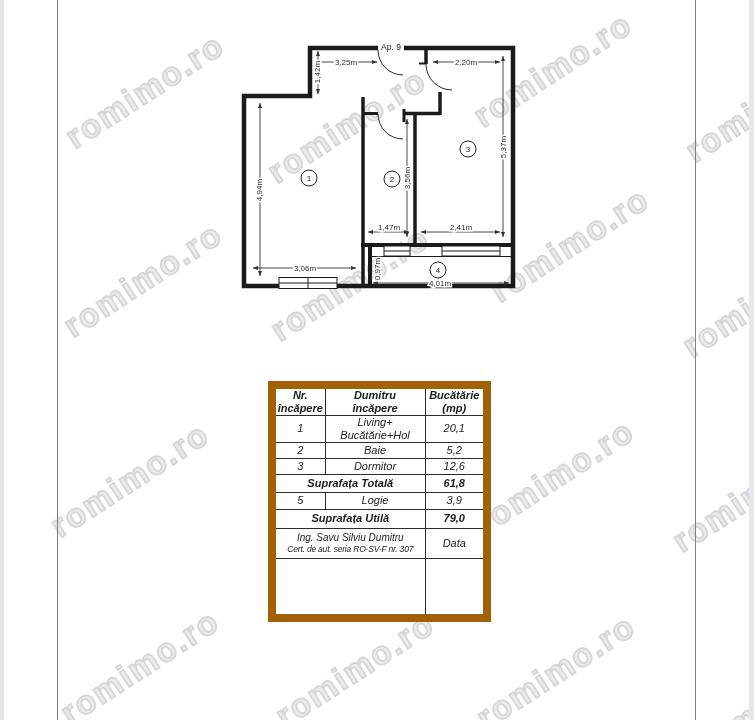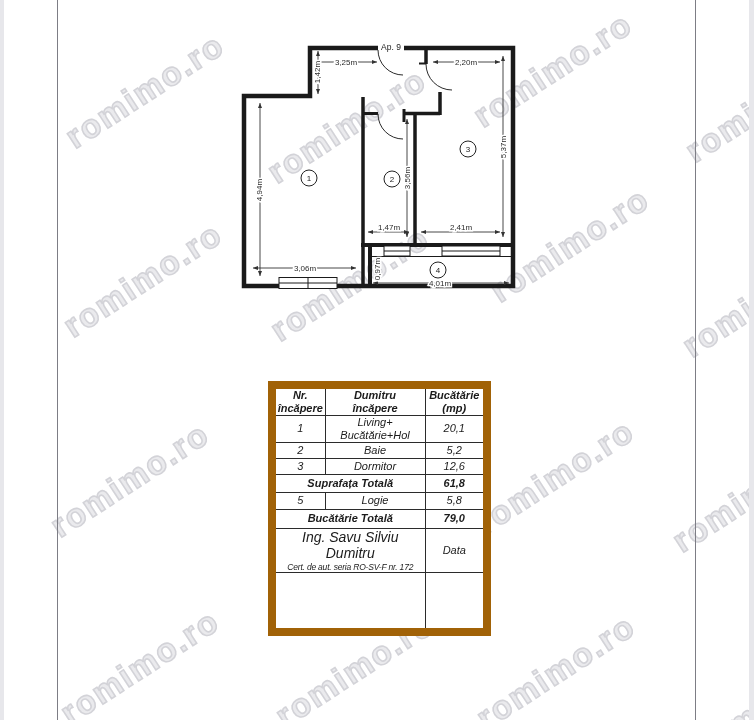--- a/index.html
+++ b/index.html
@@ -31,21 +31,21 @@
     position:absolute;left:268px;top:381px;z-index:3;
     border-collapse:collapse;table-layout:fixed;width:215px;
     font-size:11px;line-height:1.18;background:#fff;
     border:8px solid #a16207;
     font-style:italic;
   }
   table.areas td{border:1px solid #2b2b2b;text-align:center;vertical-align:middle;padding:0 1px;}
   .pre{white-space:pre-line;}
   .bold{font-weight:bold;}
   .cert{font-size:8.5px;display:block;letter-spacing:-0.2px;}
-  .engname{font-size:14px;display:block;}
+  .engname{font-size:10px;display:block;}
 </style>
 </head>
 <body>
 
 <div class="page">
 
   <div class="wm-layer">
     <div class="wm" style="left:145px;top:91px">romimo.ro</div>
     <div class="wm" style="left:347px;top:126px">romimo.ro</div>
     <div class="wm" style="left:553px;top:70px">romimo.ro</div>
@@ -178,30 +178,30 @@
       <td>Dormitor</td>
       <td>12,6</td>
     </tr>
     <tr style="height:18px">
       <td colspan="2" class="bold">Suprafața Totală</td>
       <td class="bold">61,8</td>
     </tr>
     <tr style="height:17px">
       <td>5</td>
       <td>Logie</td>
-      <td>5,8</td>
+      <td>3,9</td>
     </tr>
     <tr style="height:19px">
-      <td colspan="2" class="bold">Bucătărie Totală</td>
+      <td colspan="2" class="bold">Suprafața Utilă</td>
       <td class="bold">79,0</td>
     </tr>
     <tr style="height:30px">
       <td colspan="2">
         <span class="engname">Ing. Savu Silviu Dumitru</span>
-        <span class="cert">Cert. de aut. seria RO-SV-F nr. 172</span>
+        <span class="cert">Cert. de aut. seria RO-SV-F nr. 307</span>
       </td>
       <td>Data</td>
     </tr>
     <tr style="height:60px">
       <td colspan="2"></td>
       <td></td>
     </tr>
   </tbody>
     </table>
 

